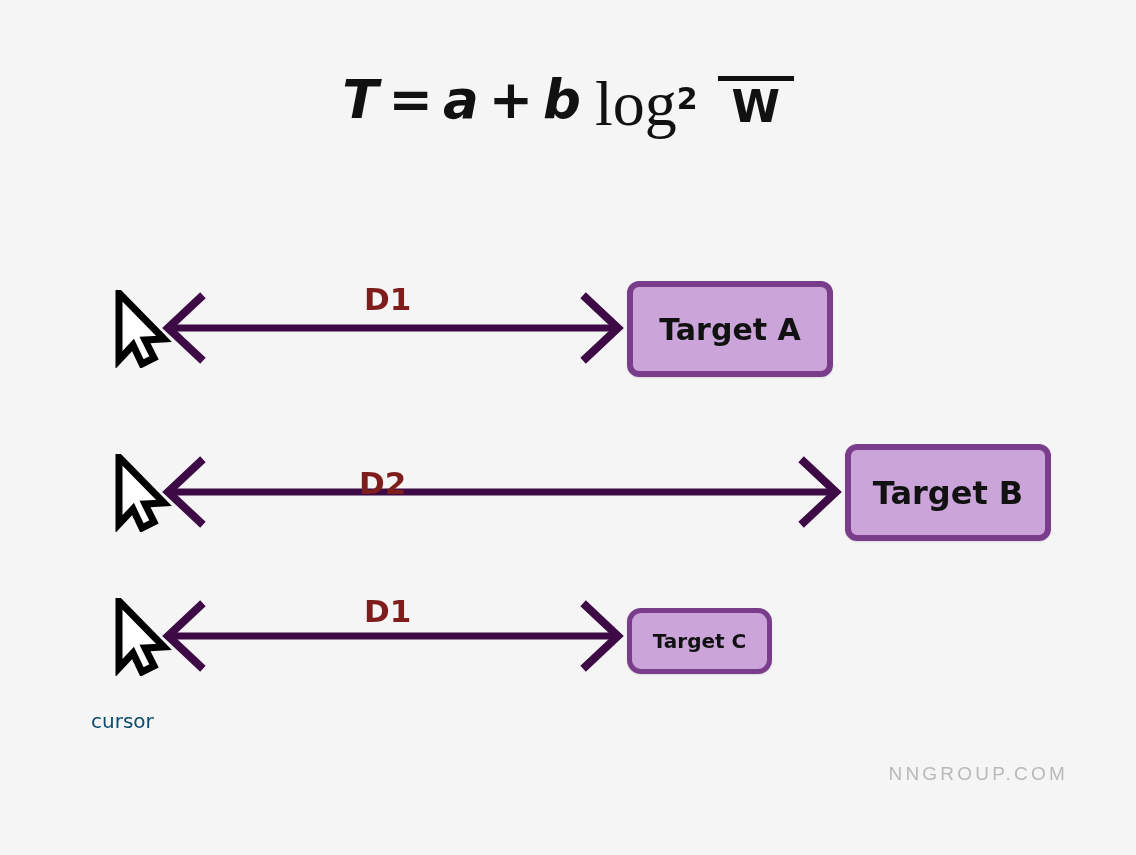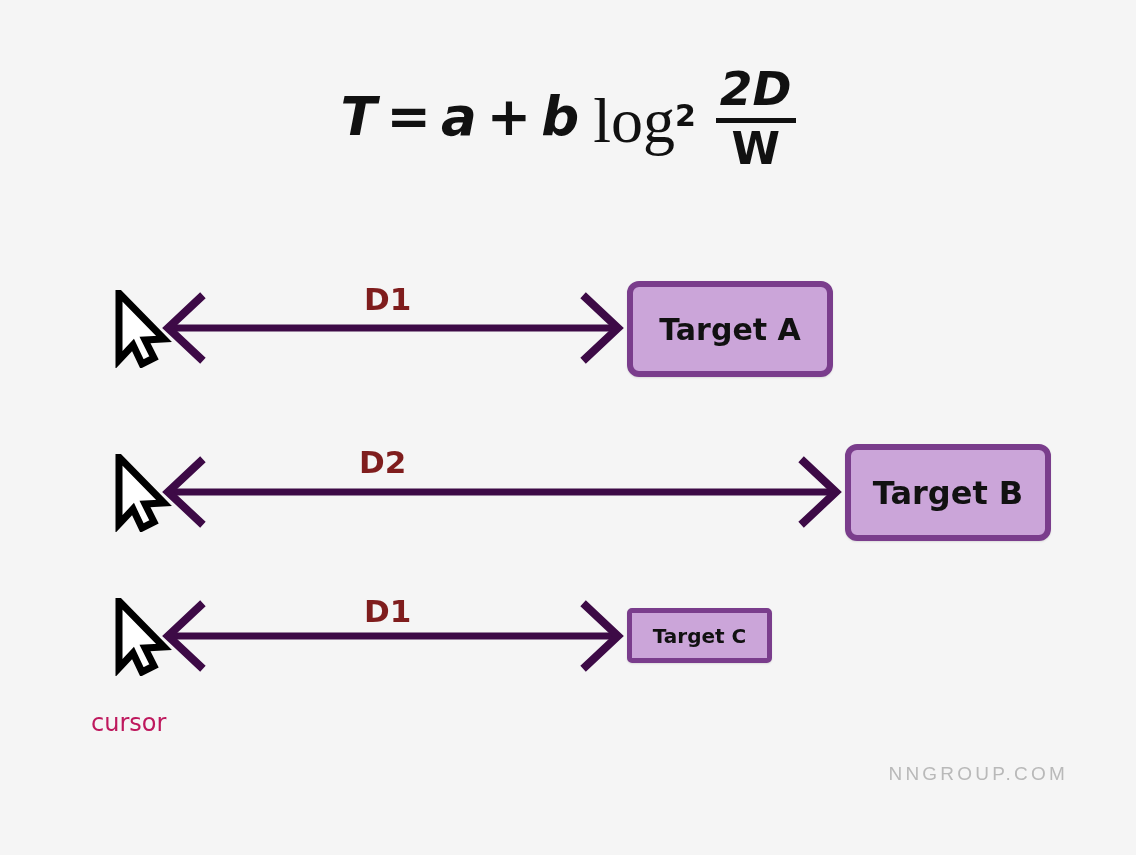--- a/index.html
+++ b/index.html
@@ -116,30 +116,30 @@
     align-items: center;
     justify-content: center;
     color: #111111;
     font-family: "DejaVu Sans", sans-serif;
     font-weight: 700;
     box-shadow: 0 1px 2px rgba(0,0,0,0.10);
   }
 
   #target-a { left: 627px; top: 281px; width: 206px; height: 96px; font-size: 30px; justify-content: center; }
   #target-b { left: 845px; top: 444px; width: 206px; height: 97px; font-size: 32px; }
-  #target-c { left: 627px; top: 608px; width: 145px; height: 55px; font-size: 20px; border-width: 5px; border-radius: 5px; }
+  #target-c { left: 627px; top: 608px; width: 145px; height: 66px; font-size: 20px; border-width: 5px; border-radius: 14px; }
 
   
   .cursor-label {
     position: absolute;
     left: 91px;
     top: 711px;
-    color: #be185d;
-    font-family: "DejaVu Sans", sans-serif;
-    font-size: 24px;
+    color: #0c4a6e;
+    font-family: "DejaVu Sans", sans-serif;
+    font-size: 20px;
     font-weight: 400;
     line-height: 1;
   }
 
   
   .footer {
     position: absolute;
     right: 68px;
     bottom: 72px;
     display: flex;
@@ -191,21 +191,20 @@
       <span class="f-gap-s"></span>
       <span class="f-italic">a</span>
       <span class="f-gap-s"></span>
       <span>+</span>
       <span class="f-gap-s"></span>
       <span class="f-italic">b</span>
       <span class="f-gap-m"></span>
       <span class="f-log">log</span>
       <span class="f-sub">2</span>
       <span class="frac">
-        <span class="num">2D</span>
         <span class="bar"></span>
         <span class="den">W</span>
       </span>
     </span>
   </div>
 
   <div class="row-block">
 
     <svg class="cursor-icon" style="left:113px; top:290px;" viewBox="0 0 60 78">
       <path d="M6 3 L6 70 L20 55 L29 74 L41 68 L32 50 L51 49 Z" fill="#ffffff" stroke="#000000" stroke-width="7" stroke-linejoin="miter"></path>
@@ -229,21 +228,21 @@
     <svg class="cursor-icon" style="left:113px; top:454px;" viewBox="0 0 60 78">
       <path d="M6 3 L6 70 L20 55 L29 74 L41 68 L32 50 L51 49 Z" fill="#ffffff" stroke="#000000" stroke-width="7" stroke-linejoin="miter"></path>
     </svg>
 
     <svg class="arrow-svg" style="left:158px; top:456px;" width="688" height="72" viewBox="0 0 688 72">
       <line x1="10" y1="36" x2="678" y2="36" stroke="#3d0a46" stroke-width="7"></line>
       <polyline points="42,6 10,36 42,66" fill="none" stroke="#3d0a46" stroke-width="8" stroke-linecap="square" stroke-linejoin="miter"></polyline>
       <polyline points="646,6 678,36 646,66" fill="none" stroke="#3d0a46" stroke-width="8" stroke-linecap="square" stroke-linejoin="miter"></polyline>
     </svg>
 
-    <div class="dist-label" style="left:359px; top:447px;">D2</div>
+    <div class="dist-label" style="left:359px; top:468px;">D2</div>
 
     <div class="target-box" id="target-b">
       <span>Target B</span>
     </div>
   </div>
 
   <div class="row-block">
 
     <svg class="cursor-icon" style="left:113px; top:598px;" viewBox="0 0 60 78">
       <path d="M6 3 L6 70 L20 55 L29 74 L41 68 L32 50 L51 49 Z" fill="#ffffff" stroke="#000000" stroke-width="7" stroke-linejoin="miter"></path>

